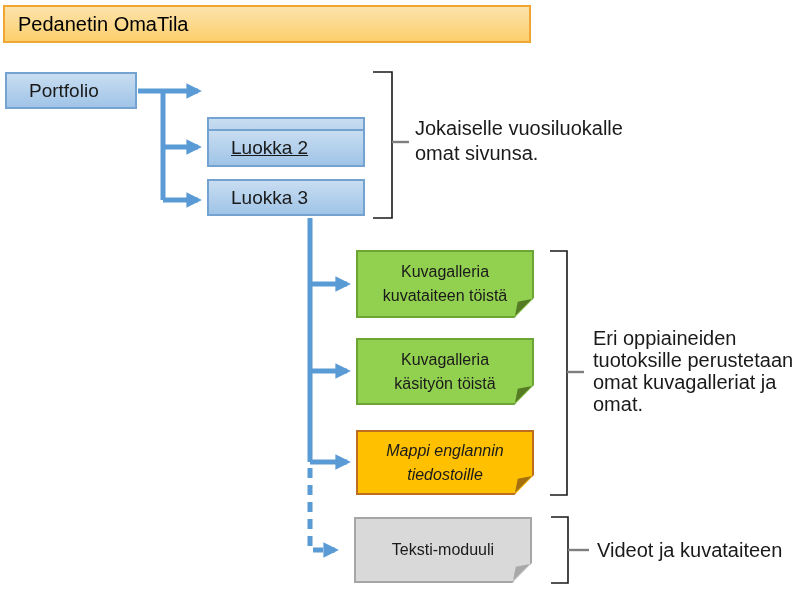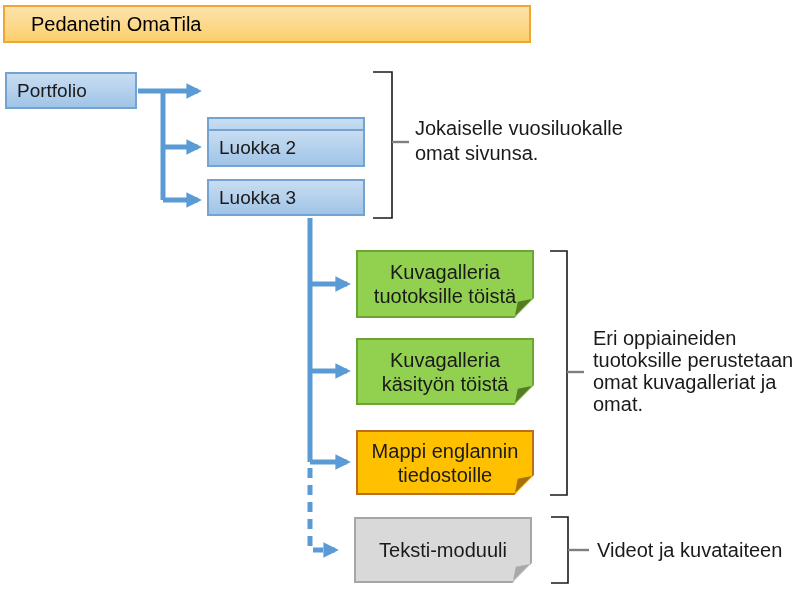--- a/index.html
+++ b/index.html
@@ -13,48 +13,48 @@
   }
   *{margin:0;padding:0;box-sizing:border-box;}
   html,body{background:#fff;}
   body{font-family:"Liberation Sans",sans-serif;color:#000;}
   #canvas{position:relative;width:802px;height:591px;background:#fff;overflow:hidden;}
 
   .banner{
     position:absolute;left:3px;top:5px;width:528px;height:38px;
     background:linear-gradient(to bottom,var(--banner-fill-top),var(--banner-fill-bottom));
     border:2px solid var(--banner-border);
-    display:flex;align-items:center;padding-left:26px;
+    display:flex;align-items:center;padding-left:13px;
     font-size:20px;color:#000;
   }
 
   .bluebox{
     position:absolute;
     background:linear-gradient(to bottom,var(--blue-fill-top),var(--blue-fill-bottom));
     border:2px solid var(--blue-border);
-    display:flex;align-items:center;padding-left:10px;
+    display:flex;align-items:center;padding-left:22px;
     font-size:19px;color:#1a1a1a;
   }
   #portfolio{left:5px;top:72px;width:132px;height:37px;}
   #luokka1{left:207px;top:72px;width:158px;height:37px;margin-top:45px;}
-  #luokka2{left:207px;top:129px;width:158px;height:38px;}
+  #luokka2{left:207px;top:129px;width:158px;height:38px;text-decoration:underline;}
   #luokka3{left:207px;top:179px;width:158px;height:37px;}
 
   .note{
     position:absolute;width:178px;
     display:flex;flex-direction:column;align-items:center;justify-content:center;
-    text-align:center;font-size:20px;line-height:24px;color:#1a1a1a;
+    text-align:center;font-size:16px;line-height:24px;color:#1a1a1a;
   }
   .note .fold-cut{position:absolute;right:-2px;bottom:-2px;width:20px;height:20px;
     background:#fff;clip-path:polygon(100% 0,100% 100%,2% 100%);}
   .note .fold-flap{position:absolute;right:0;bottom:0;width:17px;height:17px;
     clip-path:polygon(0% 100%,100% 0%,16% 16%);}
   .note-green{background:var(--green-fill);border:2px solid var(--green-border);}
   .note-green .fold-flap{background:var(--green-fold);}
-  .note-orange{background:var(--orange-fill);border:2px solid var(--orange-border);}
+  .note-orange{background:var(--orange-fill);border:2px solid var(--orange-border);font-style:italic;}
   .note-orange .fold-flap{background:var(--orange-fold);}
   .note-gray{background:var(--gray-fill);border:2px solid var(--gray-border);}
   .note-gray .fold-flap{background:var(--gray-fold);}
   #gallery-art{left:356px;top:250px;height:68px;}
   #gallery-craft{left:356px;top:338px;height:67px;}
   #folder-english{left:356px;top:430px;height:65px;}
   #text-module{left:354px;top:517px;height:66px;}
 
   .annotation{position:absolute;font-size:20px;color:#1a1a1a;}
   #ann-grades{left:415px;top:116px;line-height:25px;width:210px;}
@@ -121,21 +121,21 @@
   </div>
   <div class="bluebox" id="luokka2">
     <span>Luokka 2</span>
   </div>
   <div class="bluebox" id="luokka3">
     <span>Luokka 3</span>
   </div>
 
   <div class="note note-green" id="gallery-art">
     <span>Kuvagalleria</span>
-    <span>tuotoksille töistä</span>
+    <span>kuvataiteen töistä</span>
     <span class="fold-flap"></span>
     <span class="fold-cut"></span>
   </div>
 
   <div class="note note-green" id="gallery-craft">
     <span>Kuvagalleria</span>
     <span>käsityön töistä</span>
     <span class="fold-flap"></span>
     <span class="fold-cut"></span>
   </div>

